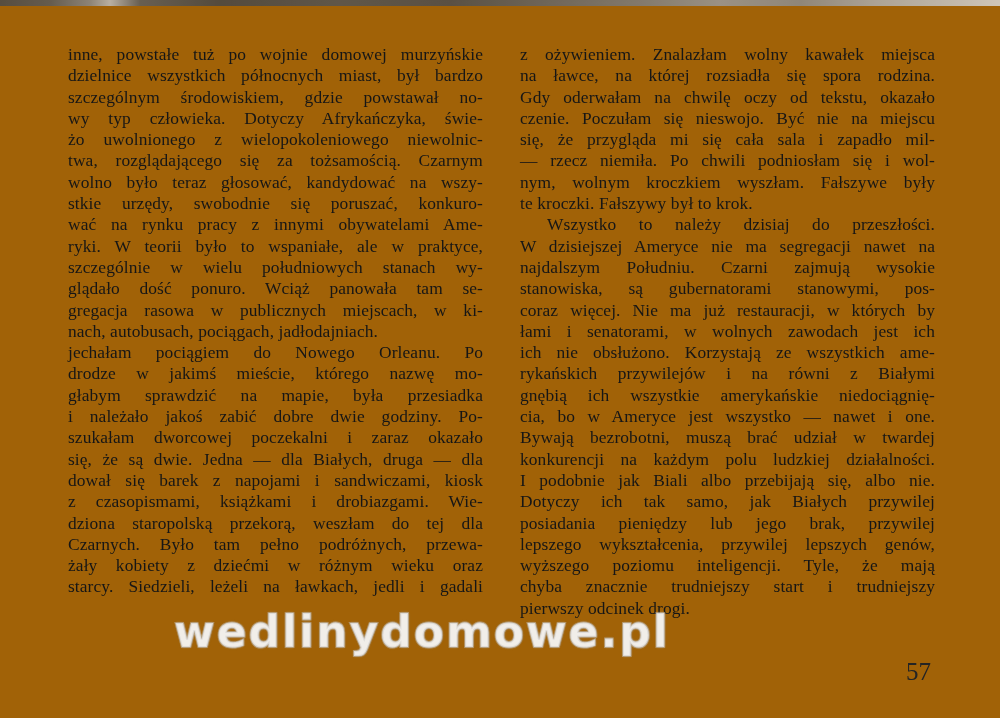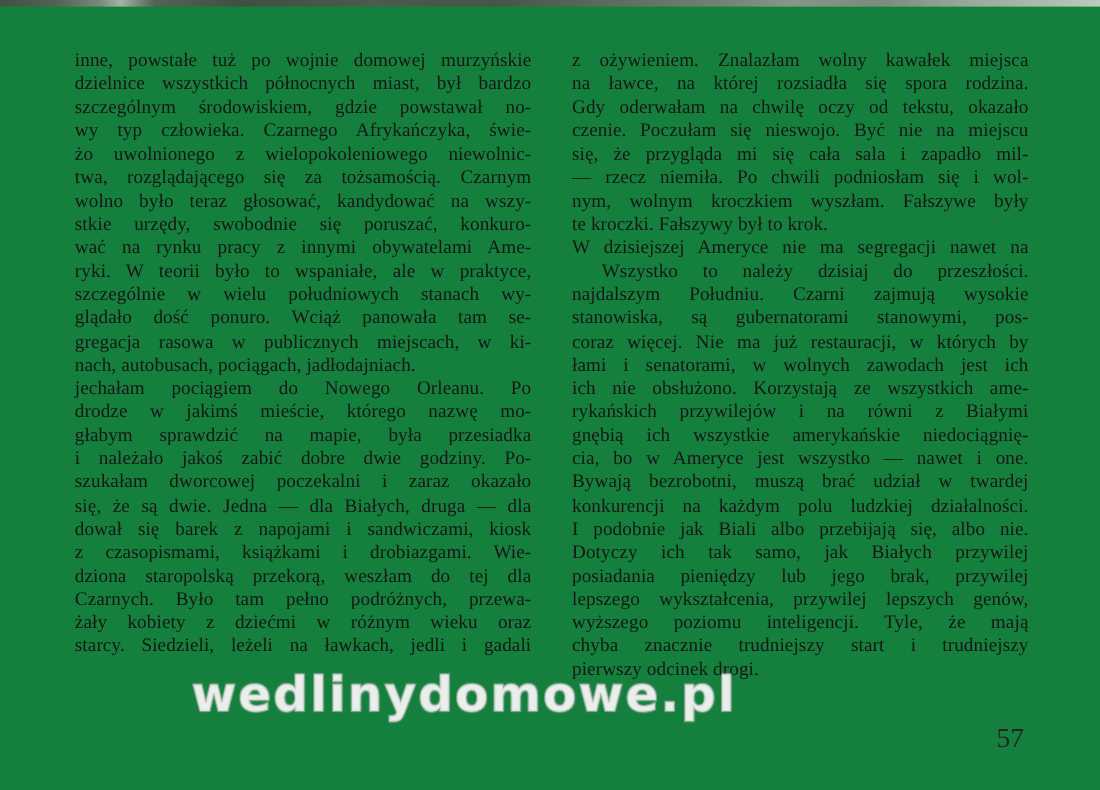--- a/index.html
+++ b/index.html
@@ -3,21 +3,21 @@
 <meta charset="utf-8">
 <style>
   html,body { margin:0; padding:0; }
   body {
     width:1000px; height:718px;
     background:#ffffff;
     font-family:"Liberation Serif", serif;
   }
   .page {
     position:relative; width:1000px; height:718px;
-    background:#15803d; overflow:hidden;
+    background:#a16207; overflow:hidden;
   }
   .scan-edge {
     position:absolute; top:0; left:0; width:1000px; height:6px;
     background:linear-gradient(90deg,
       #4a4a4a 0%, #5b5b5b 5%, #8a8a8a 9%, #bdbdbd 11%,
       #5f5f5f 14%, #474747 22%, #555555 34%, #4e4e4e 45%,
       #6a6a6a 56%, #7e7e7e 64%, #9a9a9a 72%, #8d8d8d 80%,
       #b0b0b0 88%, #c6c6c6 95%, #d8d8d8 100%);
     opacity:.85; filter:blur(.4px);
   }
@@ -51,21 +51,21 @@
 </head>
 <body>
 
 <div class="page">
   <div class="scan-edge"></div>
 
   <div class="column left">
       <div class="line">inne, powstałe tuż po wojnie domowej murzyńskie</div>
       <div class="line">dzielnice wszystkich północnych miast, był bardzo</div>
       <div class="line">szczególnym środowiskiem, gdzie powstawał no-</div>
-      <div class="line">wy typ człowieka. Czarnego Afrykańczyka, świe-</div>
+      <div class="line">wy typ człowieka. Dotyczy Afrykańczyka, świe-</div>
       <div class="line">żo uwolnionego z wielopokoleniowego niewolnic-</div>
       <div class="line">twa, rozglądającego się za tożsamością. Czarnym</div>
       <div class="line">wolno było teraz głosować, kandydować na wszy-</div>
       <div class="line">stkie urzędy, swobodnie się poruszać, konkuro-</div>
       <div class="line">wać na rynku pracy z innymi obywatelami Ame-</div>
       <div class="line">ryki. W teorii było to wspaniałe, ale w praktyce,</div>
       <div class="line">szczególnie w wielu południowych stanach wy-</div>
       <div class="line">glądało dość ponuro. Wciąż panowała tam se-</div>
       <div class="line">gregacja rasowa w publicznych miejscach, w ki-</div>
       <div class="line par-end">nach, autobusach, pociągach, jadłodajniach.</div>
@@ -84,22 +84,22 @@
     </div>
   <div class="column right">
       <div class="line">z ożywieniem. Znalazłam wolny kawałek miejsca</div>
       <div class="line">na ławce, na której rozsiadła się spora rodzina.</div>
       <div class="line">Gdy oderwałam na chwilę oczy od tekstu, okazało</div>
       <div class="line">czenie. Poczułam się nieswojo. Być nie na miejscu</div>
       <div class="line">się, że przygląda mi się cała sala i zapadło mil-</div>
       <div class="line">— rzecz niemiła. Po chwili podniosłam się i wol-</div>
       <div class="line">nym, wolnym kroczkiem wyszłam. Fałszywe były</div>
       <div class="line par-end">te kroczki. Fałszywy był to krok.</div>
+      <div class="line indent">Wszystko to należy dzisiaj do przeszłości.</div>
       <div class="line">W dzisiejszej Ameryce nie ma segregacji nawet na</div>
-      <div class="line indent">Wszystko to należy dzisiaj do przeszłości.</div>
       <div class="line">najdalszym Południu. Czarni zajmują wysokie</div>
       <div class="line">stanowiska, są gubernatorami stanowymi, pos-</div>
       <div class="line">coraz więcej. Nie ma już restauracji, w których by</div>
       <div class="line">łami i senatorami, w wolnych zawodach jest ich</div>
       <div class="line">ich nie obsłużono. Korzystają ze wszystkich ame-</div>
       <div class="line">rykańskich przywilejów i na równi z Białymi</div>
       <div class="line">gnębią ich wszystkie amerykańskie niedociągnię-</div>
       <div class="line">cia, bo w Ameryce jest wszystko — nawet i one.</div>
       <div class="line">Bywają bezrobotni, muszą brać udział w twardej</div>
       <div class="line">konkurencji na każdym polu ludzkiej działalności.</div>

